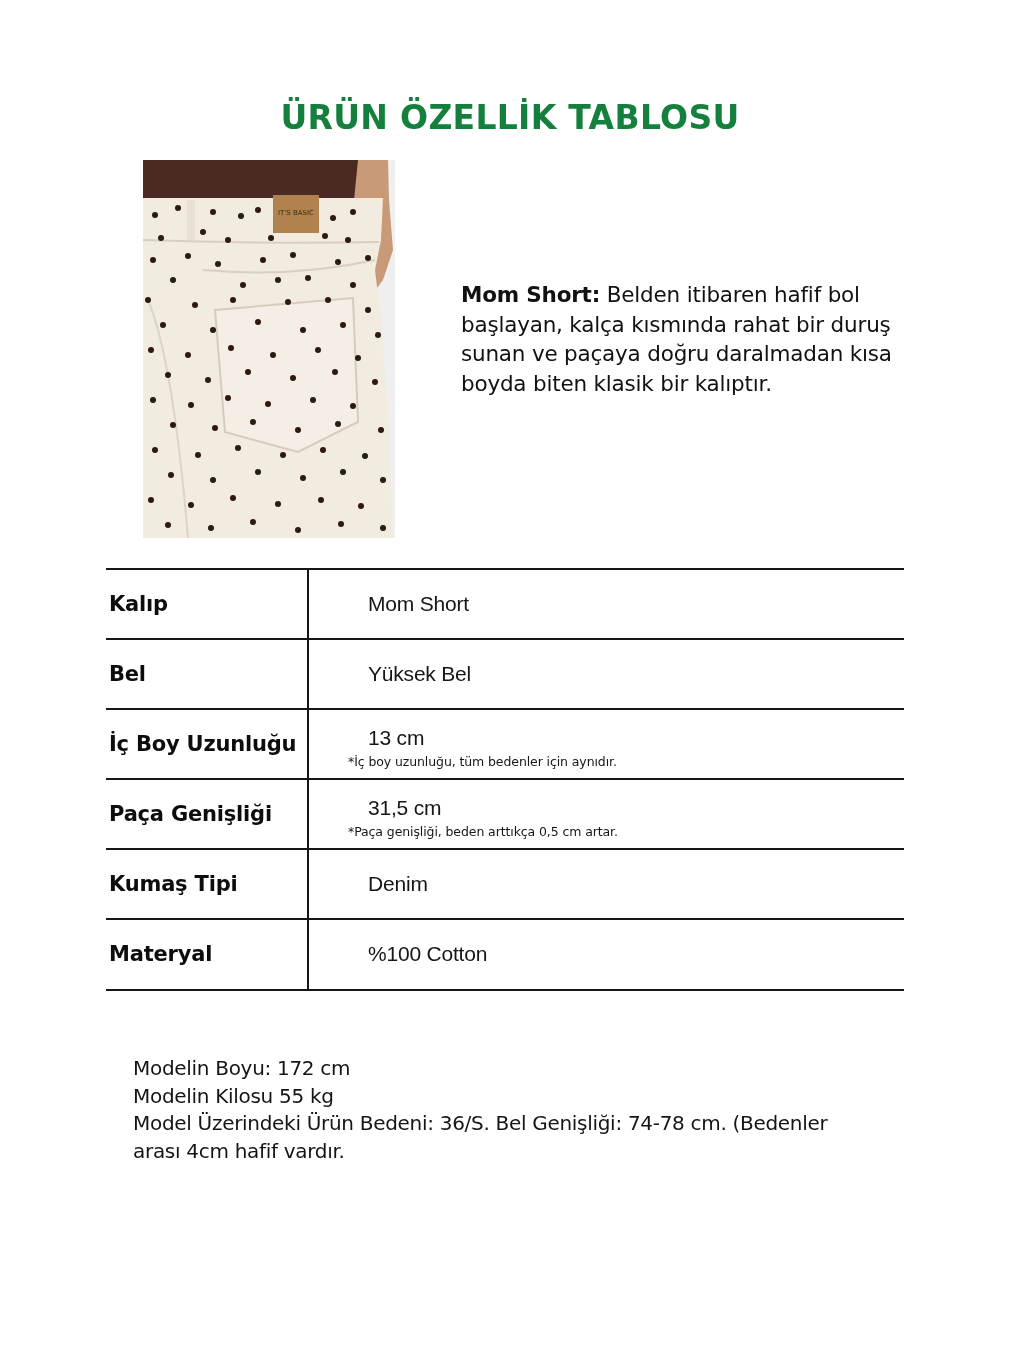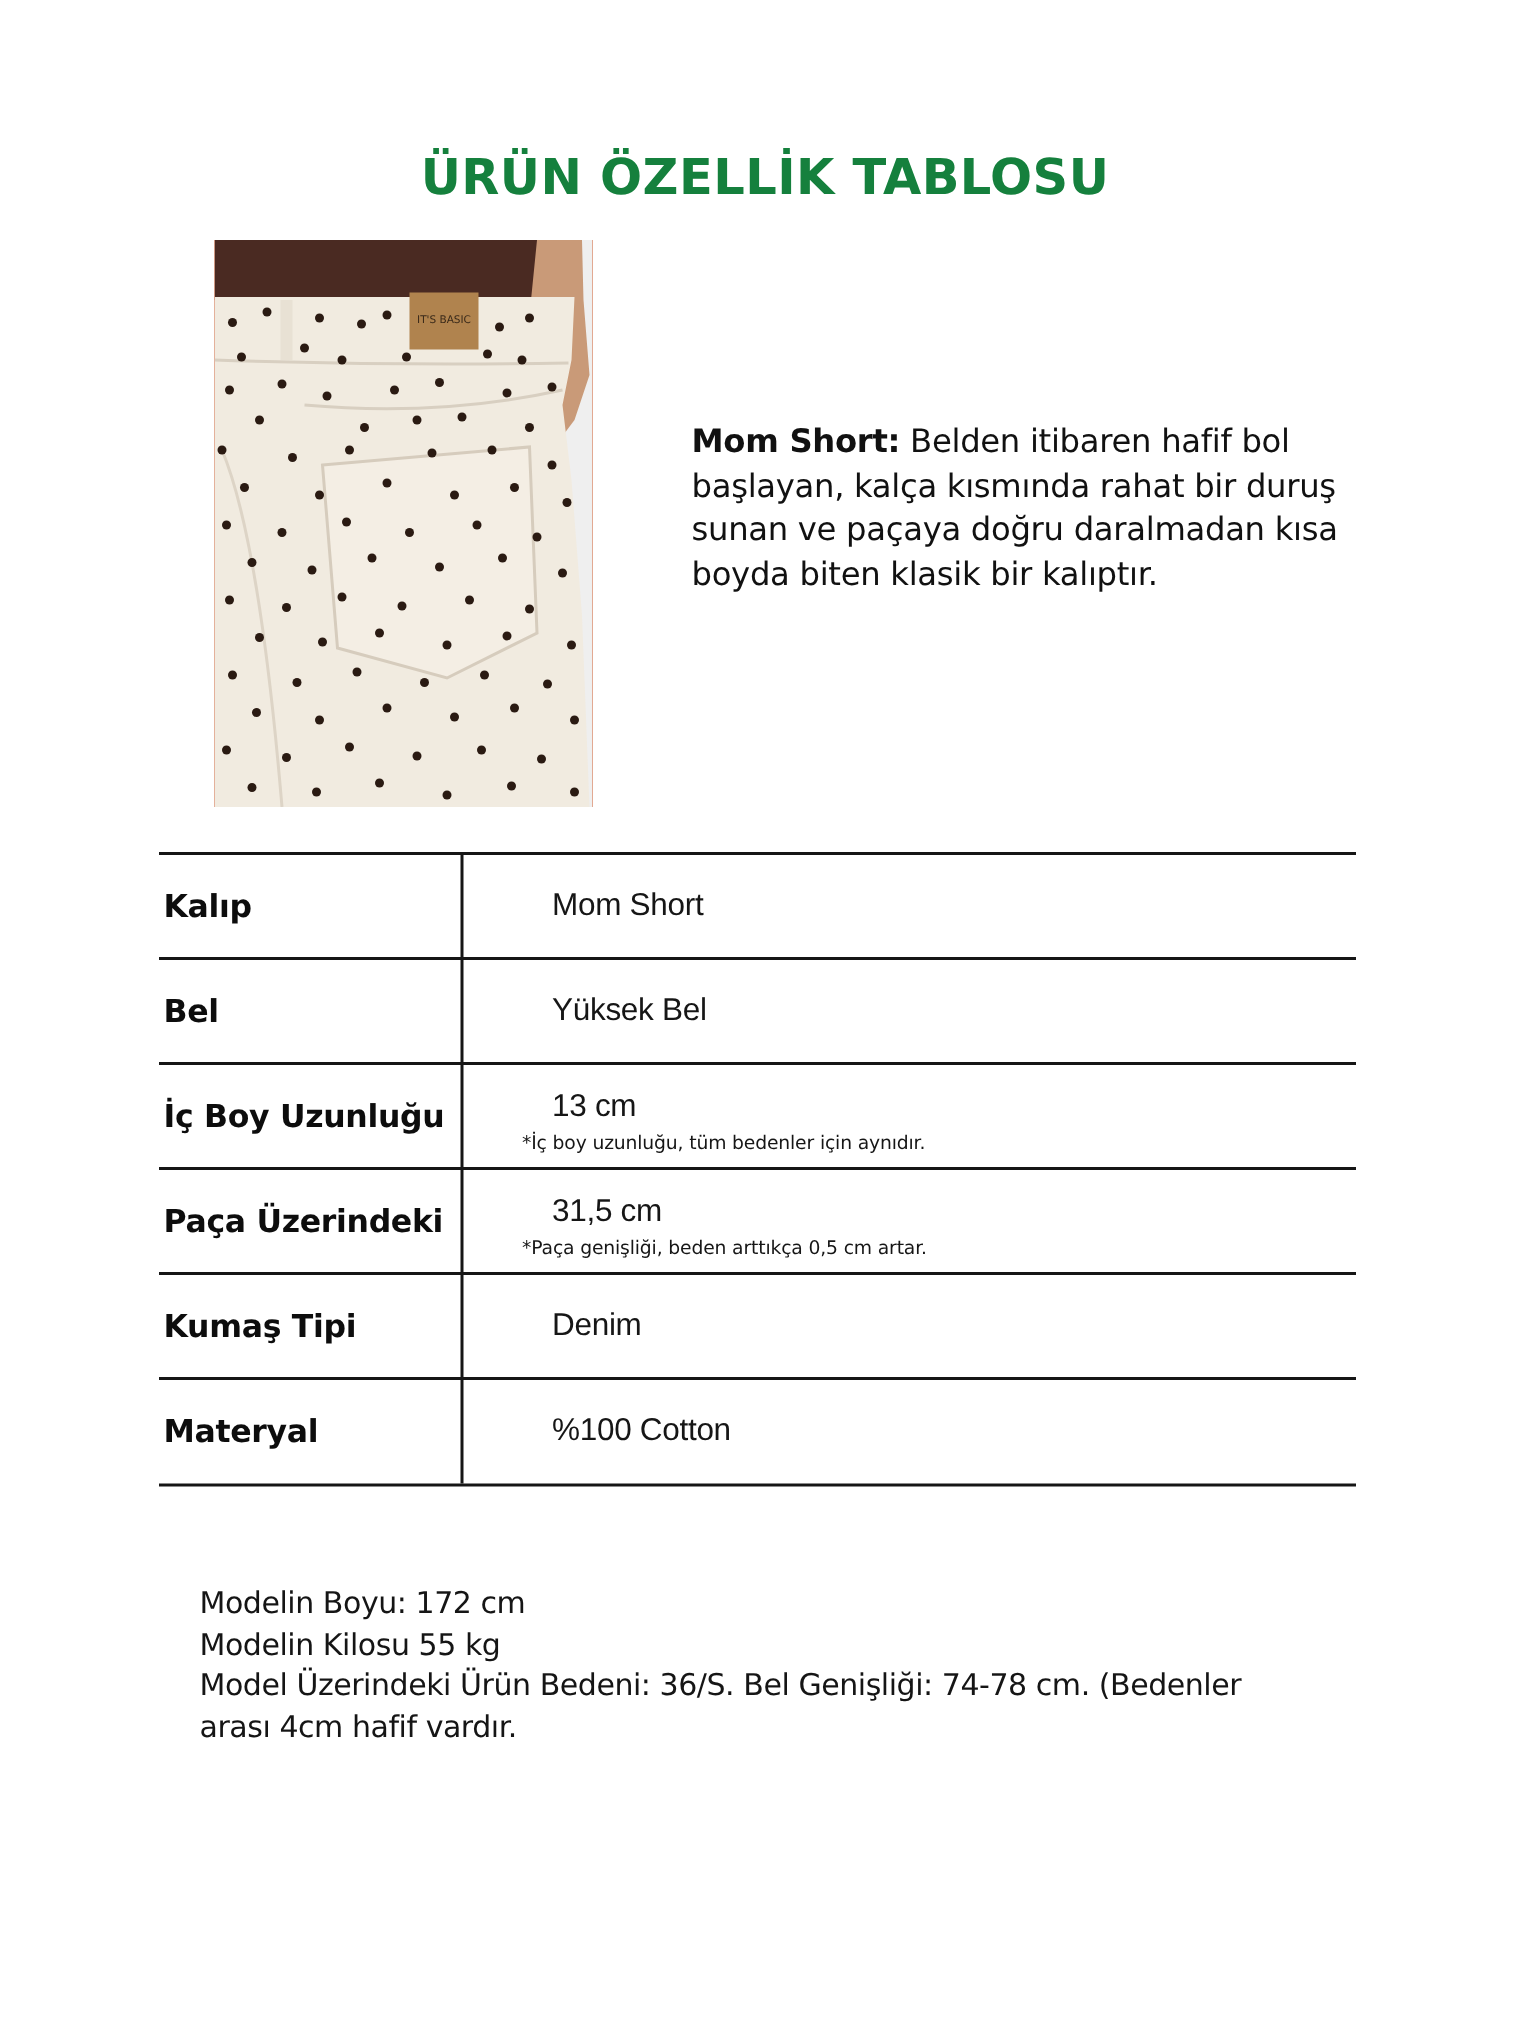--- a/index.html
+++ b/index.html
@@ -192,21 +192,21 @@
     <div class="divider"></div>
     <span class="spec-value">Yüksek Bel</span>
   </div>
   <div class="spec-row">
     <span class="spec-label">İç Boy Uzunluğu</span>
     <div class="divider"></div>
     <span class="spec-value with-note">13 cm</span>
     <span class="spec-note">*İç boy uzunluğu, tüm bedenler için aynıdır.</span>
   </div>
   <div class="spec-row">
-    <span class="spec-label">Paça Üzerindeki</span>
+    <span class="spec-label">Paça Genişliği</span>
     <div class="divider"></div>
     <span class="spec-value with-note">31,5 cm</span>
     <span class="spec-note">*Paça genişliği, beden arttıkça 0,5 cm artar.</span>
   </div>
   <div class="spec-row">
     <span class="spec-label">Kumaş Tipi</span>
     <div class="divider"></div>
     <span class="spec-value">Denim</span>
   </div>
   <div class="spec-row">

